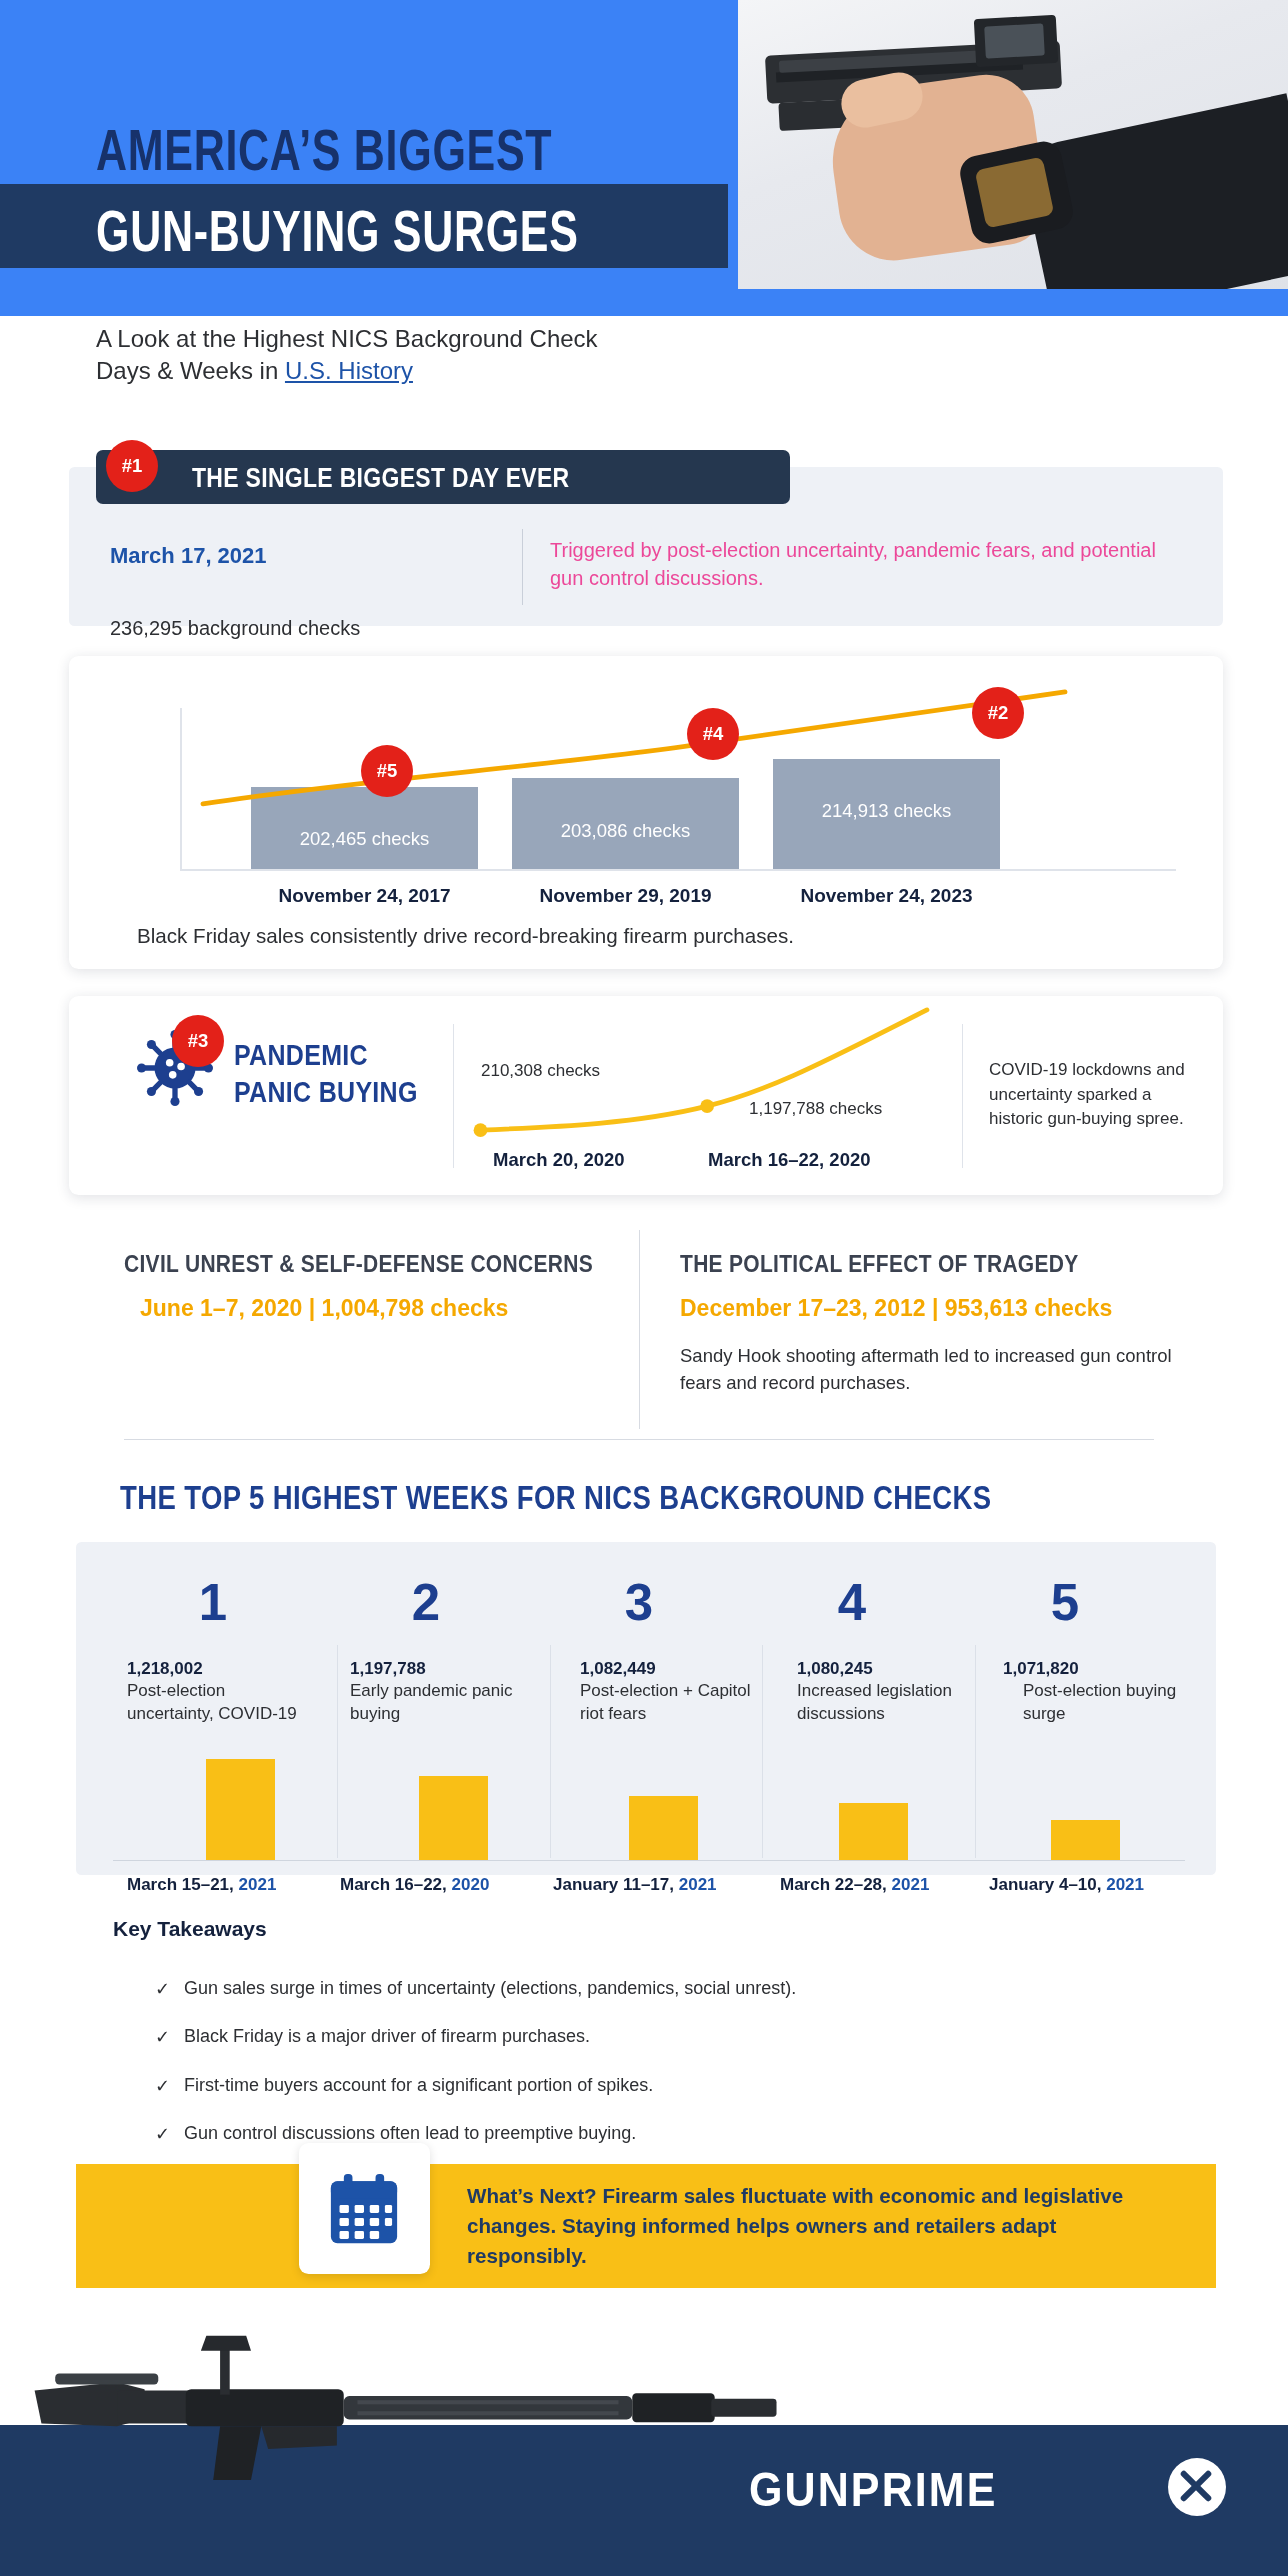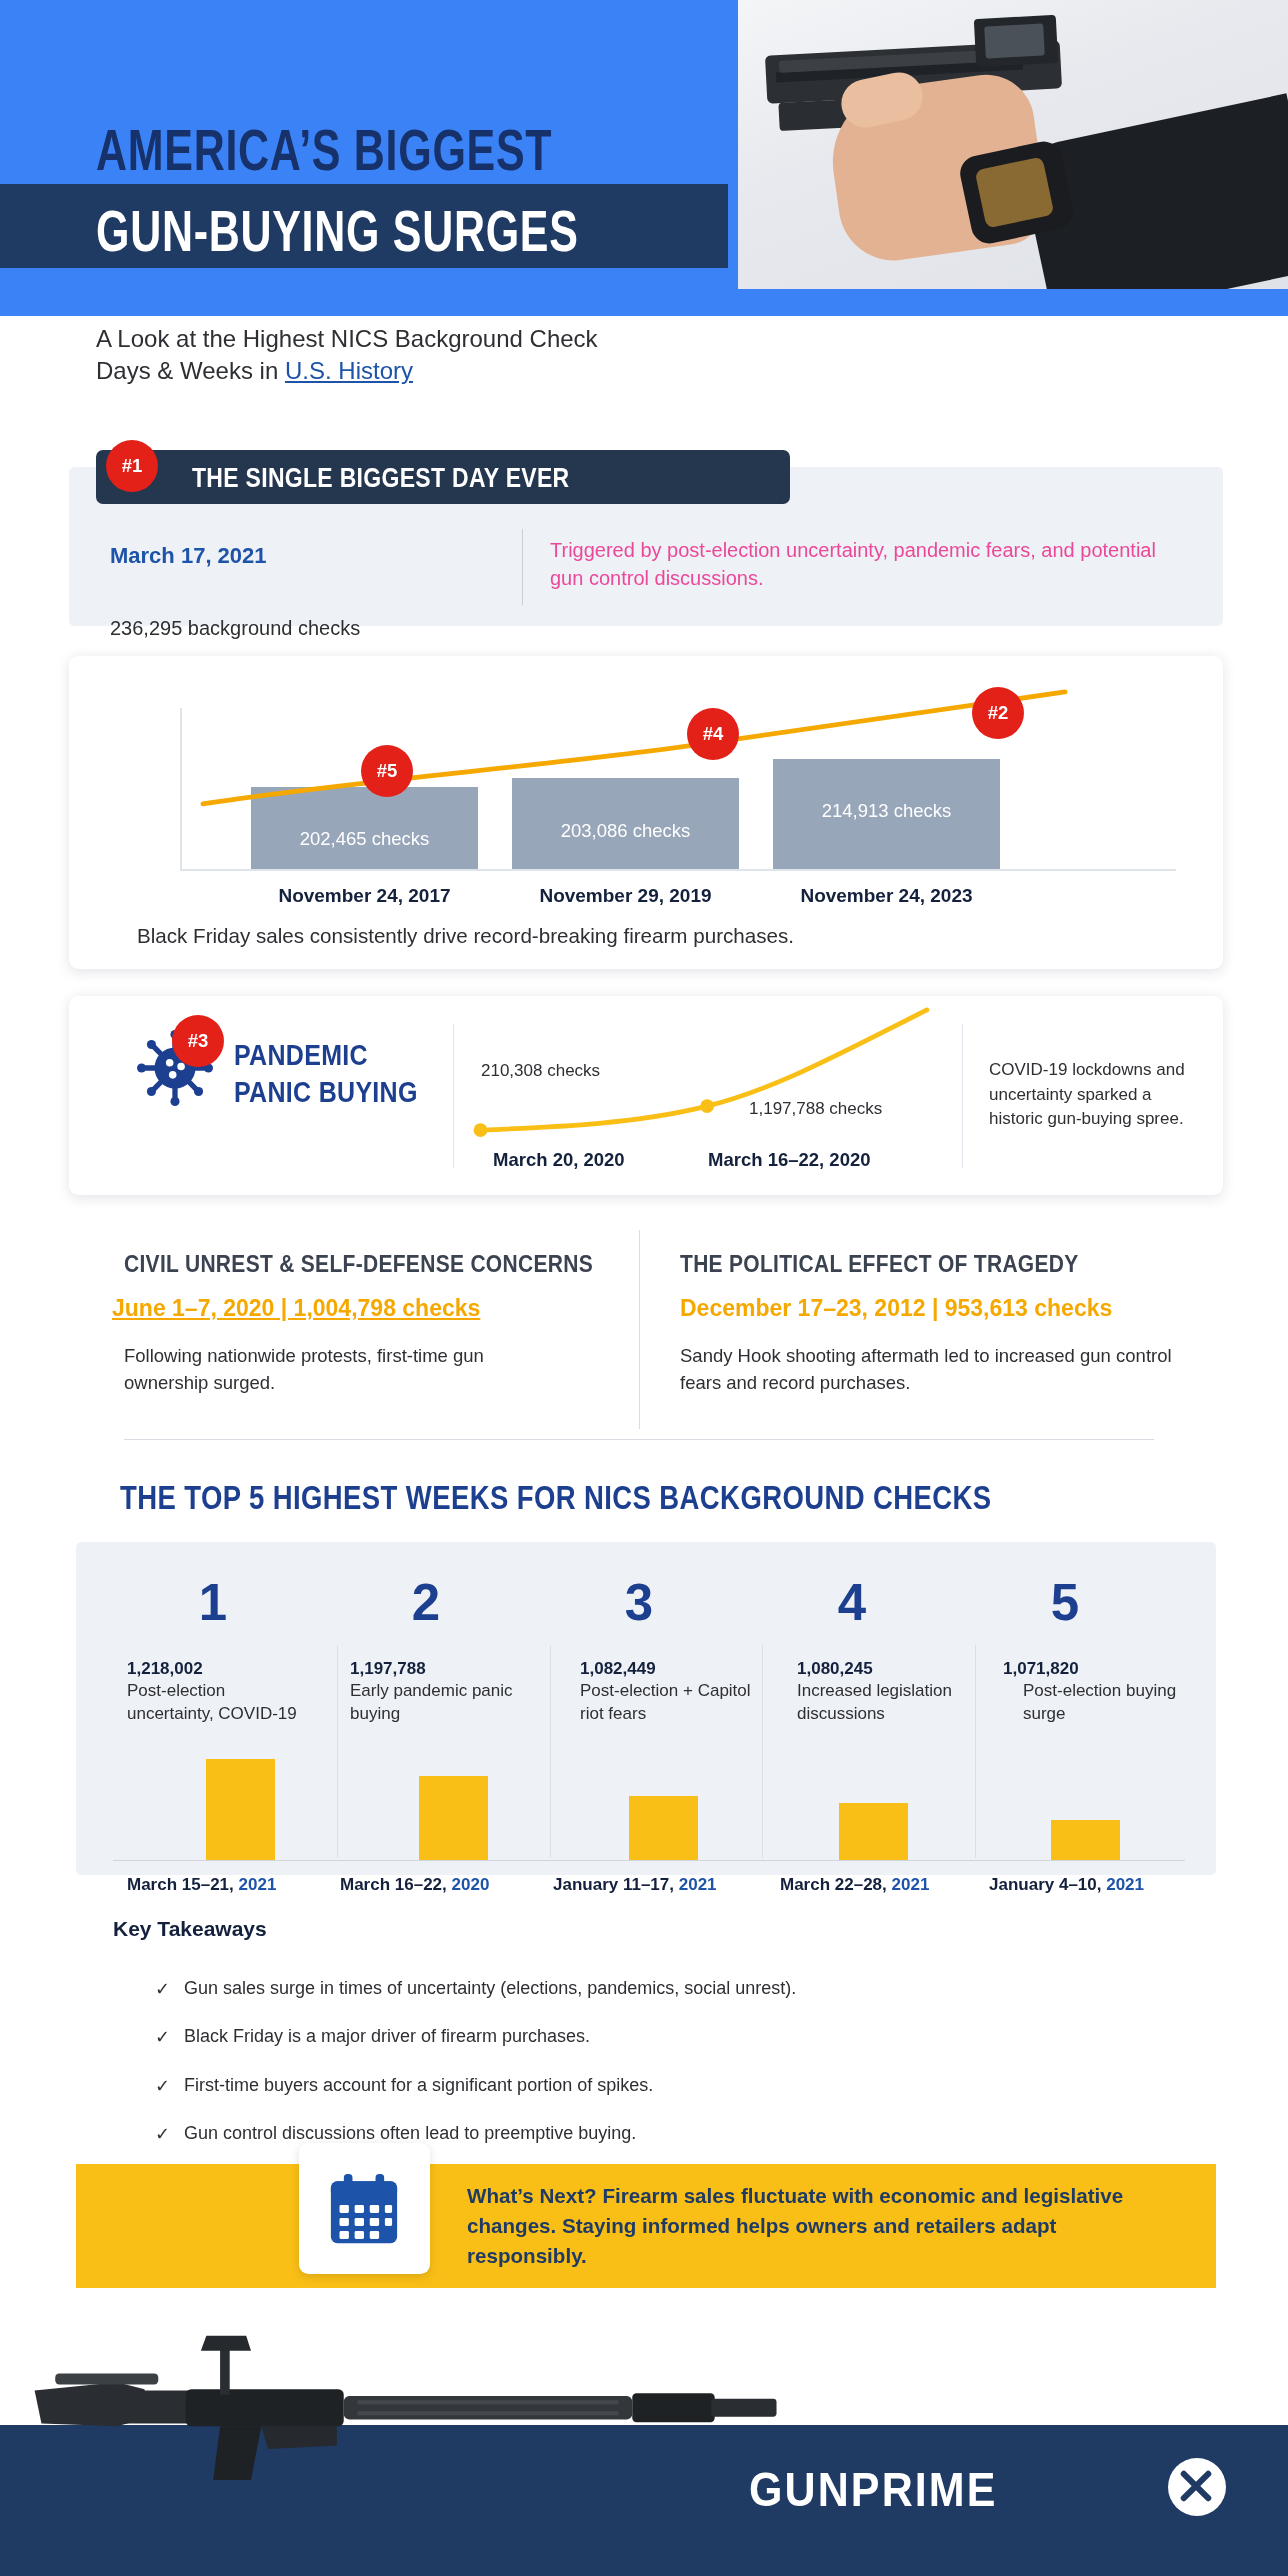--- a/index.html
+++ b/index.html
@@ -230,22 +230,21 @@
     <circle cx="370" cy="160" r="10" fill="#f9bf16"></circle>
   </svg>
   <div class="p-lbl1">210,308 checks</div>
   <div class="p-lbl2">1,197,788 checks</div>
   <div class="p-x1">March 20, 2020</div>
   <div class="p-x2">March 16–22, 2020</div>
   <div class="p-desc">COVID-19 lockdowns and uncertainty sparked a historic gun-buying spree.</div>
 
   <div class="c4-sep"></div>
   <div class="c4-title" style="left:124px; top:1250px; width:508px;">CIVIL UNREST &amp; SELF-DEFENSE CONCERNS</div>
-  <div class="c4-stat" style="left:112px; top:1295px; width:522px;text-decoration:underline;">June 1–7, 2020 | 1,004,798 checks</div>
-  <div class="c4-desc" style="left:124px; top:1343px; width:440px;">Following nationwide protests, first-time gun ownership surged.</div>
+  <div class="c4-stat" style="left:140px; top:1295px; width:522px;">June 1–7, 2020 | 1,004,798 checks</div>
 
   <div class="c4-title" style="left:680px; top:1250px; width:508px;">THE POLITICAL EFFECT OF TRAGEDY</div>
   <div class="c4-stat" style="left:680px; top:1295px; width:543px;">December 17–23, 2012 | 953,613 checks</div>
   <div class="c4-desc" style="left:680px; top:1343px; width:508px;">Sandy Hook shooting aftermath led to increased gun control fears and record purchases.</div>
   <div class="c4-rule"></div>
 
   <div class="top5-title">THE TOP 5 HIGHEST WEEKS FOR NICS BACKGROUND CHECKS</div>
   <div class="top5-bg"></div>
 
   <div class="t5-col-sep" style="left:337px;"></div>

